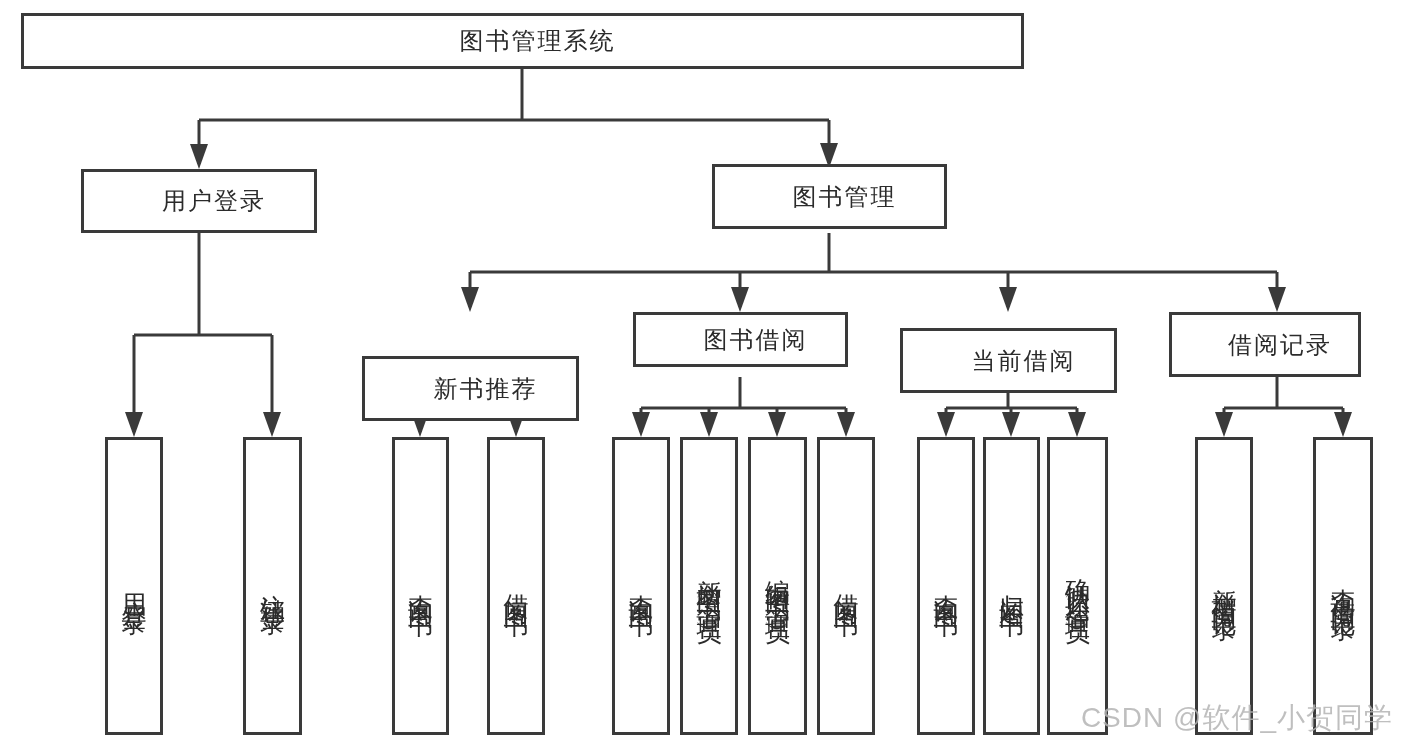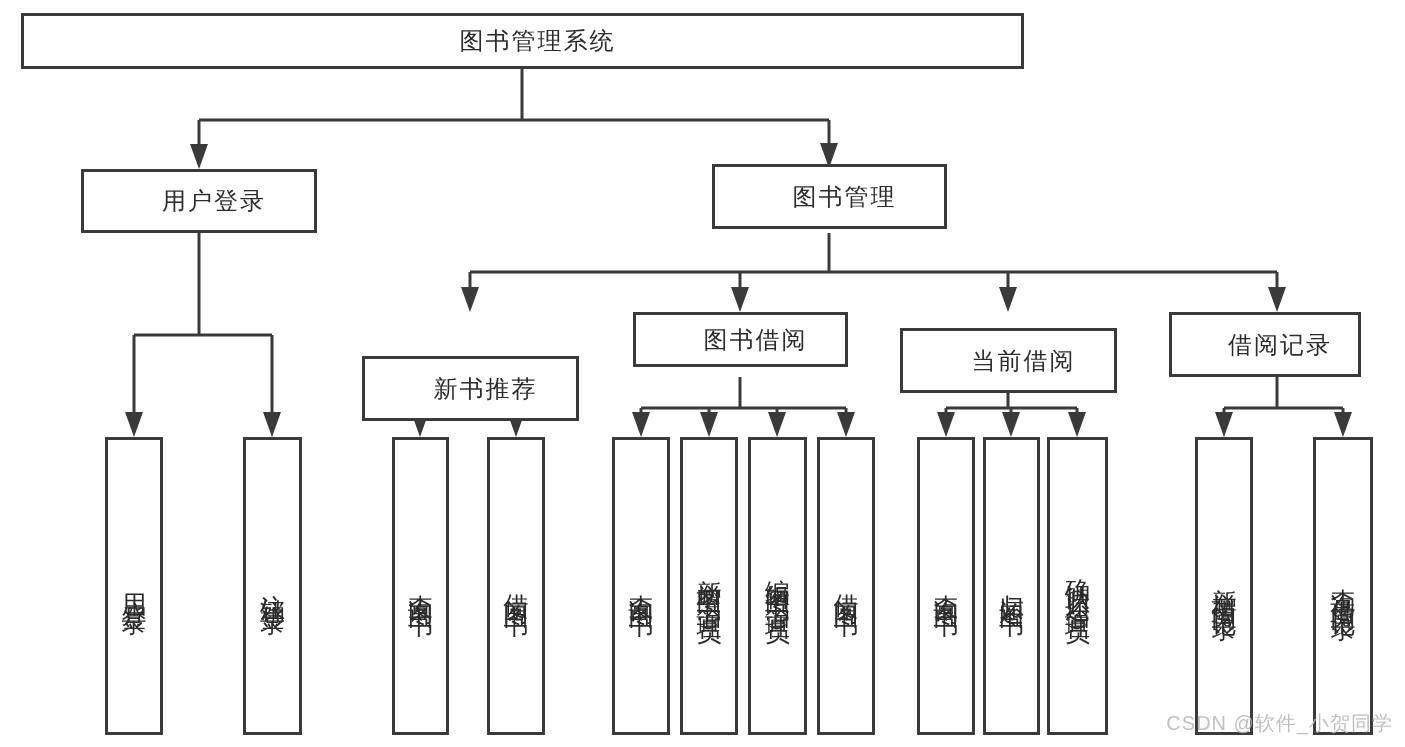--- a/index.html
+++ b/index.html
@@ -34,21 +34,21 @@
   }
   #connectors{
     position:absolute;left:0;top:0;width:1405px;height:747px;
     z-index:1;
   }
   #connectors path.line{stroke:#3a3a3a;stroke-width:3;fill:none;}
   #connectors path.arrow{fill:#3a3a3a;stroke:none;}
   #watermark{
     position:absolute;
     right:12px;bottom:10px;
-    font-size:20px;
+    font-size:28px;
     color:#b5b5b5;
     opacity:.85;
     letter-spacing:1px;
     z-index:3;
     white-space:nowrap;
   }
 </style>
 </head>
 <body>
 

